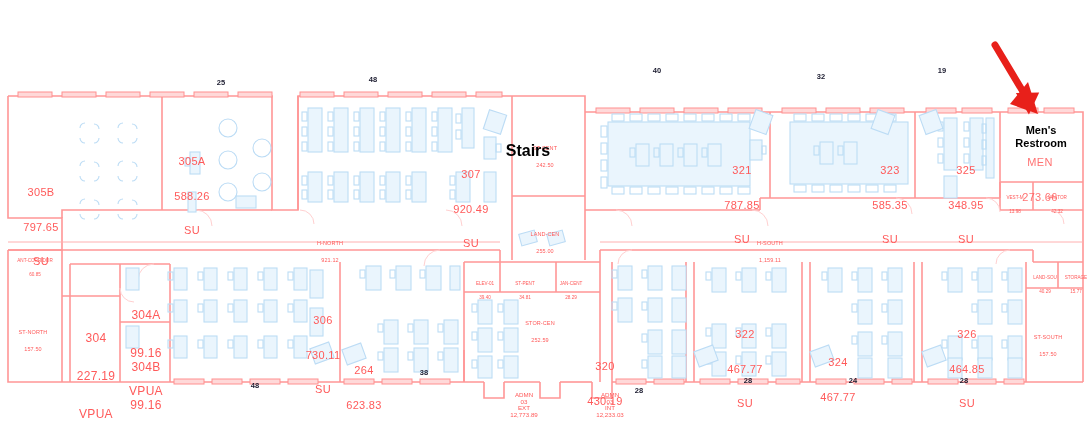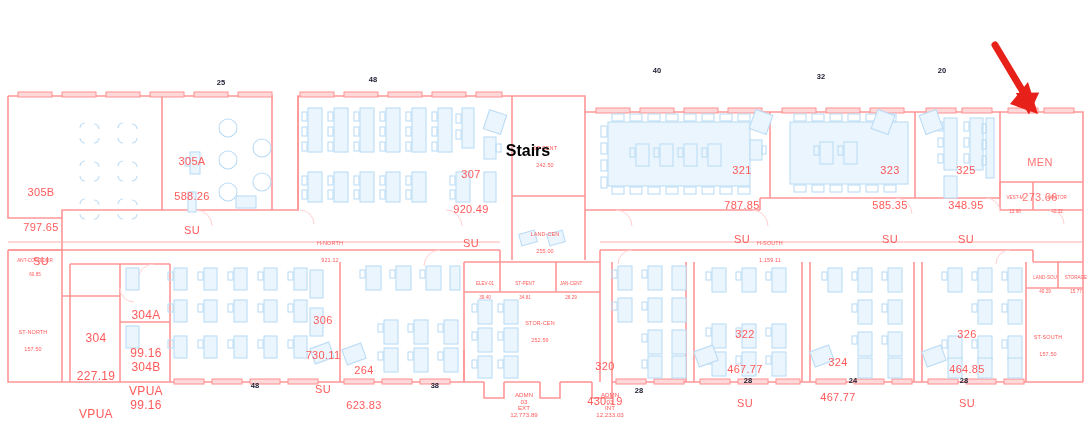--- a/index.html
+++ b/index.html
@@ -537,24 +537,24 @@
       <line x1="995" y1="45" x2="1028" y2="100" stroke="#e8201a" stroke-width="7" stroke-linecap="round"></line>
       <polygon points="1036,112 1014,100 1034,88" fill="#e8201a" transform="rotate(30 1028 100)"></polygon>
       <polygon points="1038,114 1010,104 1028,82" fill="#e8201a"></polygon>
     </g>
   </svg>
 
   <div class="dim" style="left:206px;top:78px;width:30px;">25</div>
   <div class="dim" style="left:358px;top:75px;width:30px;">48</div>
   <div class="dim" style="left:642px;top:66px;width:30px;">40</div>
   <div class="dim" style="left:806px;top:72px;width:30px;">32</div>
-  <div class="dim" style="left:927px;top:66px;width:30px;">20</div>
+  <div class="dim" style="left:927px;top:66px;width:30px;">19</div>
 
   <div class="dim" style="left:240px;top:381px;width:30px;">48</div>
-  <div class="dim" style="left:409px;top:381px;width:30px;text-align:right;">38</div>
+  <div class="dim" style="left:409px;top:368px;width:30px;">38</div>
   <div class="dim" style="left:624px;top:386px;width:30px;">28</div>
   <div class="dim" style="left:733px;top:376px;width:30px;">28</div>
   <div class="dim" style="left:838px;top:376px;width:30px;">24</div>
   <div class="dim" style="left:949px;top:376px;width:30px;">28</div>
 
   <div class="lbl room-lbl big" style="left:11px;top:164px;width:60px;">
     <div>305B</div>
     <div>797.65</div>
     <div>SU</div>
   </div>
@@ -727,15 +727,17 @@
 03
 EXT
 12,773.89</div>
   <div class="lbl mid-lbl" style="left:580px;top:392px;width:60px;">ADMN
 03
 INT
 12,233.03</div>
 
   <div class="blk stairs" style="left:498px;top:142px;width:60px;">Stairs</div>
 
+  <div class="blk mens" style="left:1000px;top:124px;width:82px;white-space:pre;">Men's
+Restroom</div>
 
 
 </div>
 
 </body></html>

